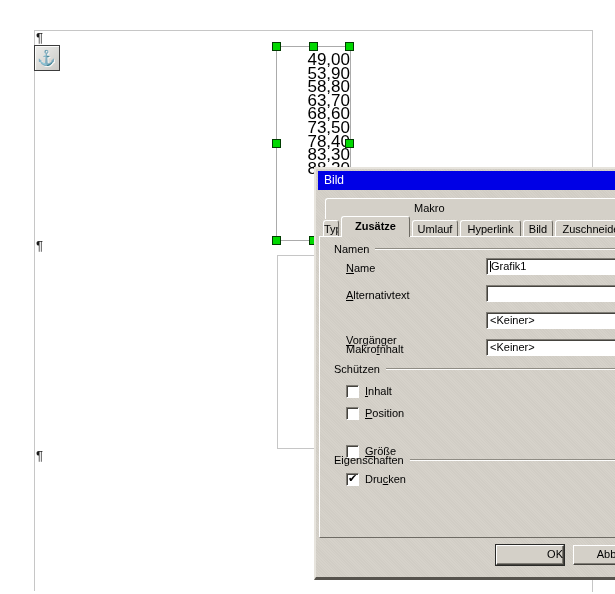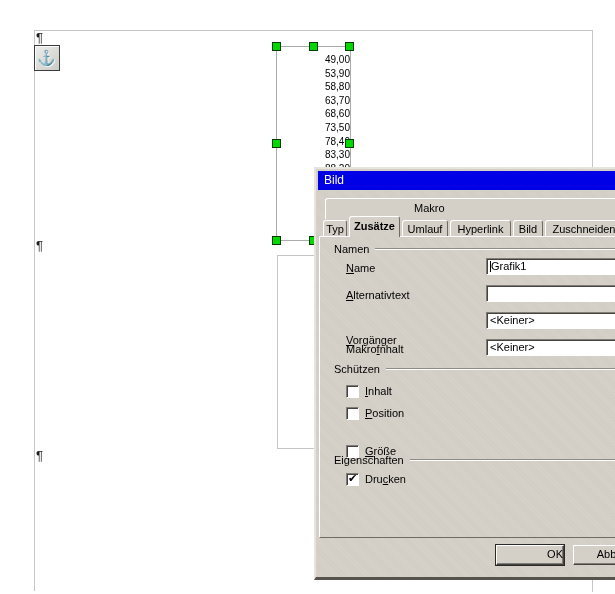--- a/index.html
+++ b/index.html
@@ -21,21 +21,21 @@
     box-shadow:inset 1px 1px 0 #fbfbfa;
   }
   .anchor-glyph{font-size:15px;color:#8d8d8a;text-shadow:1px 1px 0 #f4f4f2;}
   .sel-line{background:#ababab;}
   .handle{
     width:9px;height:9px;background:#00d800;border:1px solid #003c00;
     box-sizing:border-box;
   }
   .numbers{
     left:280px;top:53px;width:70px;text-align:right;
-    font-size:10px;line-height:13.6px;color:#000;
+    font-size:17px;line-height:13.6px;color:#000;
   }
   .frame2{
     left:277px;top:255px;width:110px;height:192px;
     border:1px solid #c6c6c6;background:#fff;
   }
   
   .dialog{
     left:314px;top:167px;width:321px;height:408px;
     background:repeating-linear-gradient(45deg,#d6d2ca 0px,#d6d2ca 1px,#d1cdc5 1px,#d1cdc5 2px);
     border-left:2px solid #e7e4dd;border-top:2px solid #e7e4dd;
@@ -154,22 +154,22 @@
 <div class="abs handle" style="left:345px;top:236px;"></div>
 
 <div class="abs dialog">
   <div class="abs titlebar">Bild</div>
 
   <div class="abs backtab">
     <span class="backtab-label">Makro</span>
   </div>
 
   <div class="abs tabrow">
-    <div class="tab" style="width:24px;">Typ</div>
-    <div class="tab selected" style="width:51px;">Zusätze</div>
+    <div class="tab" style="width:16px;">Typ</div>
+    <div class="tab selected" style="width:69px;">Zusätze</div>
     <div class="tab" style="width:46px;">Umlauf</div>
     <div class="tab" style="width:61px;">Hyperlink</div>
     <div class="tab" style="width:30px;">Bild</div>
     <div class="tab" style="width:78px;">Zuschneiden</div>
   </div>
 
   <div class="abs panel">
 
     <div class="abs fl" style="top:5px;">
       <span class="fl-label">Namen</span>

